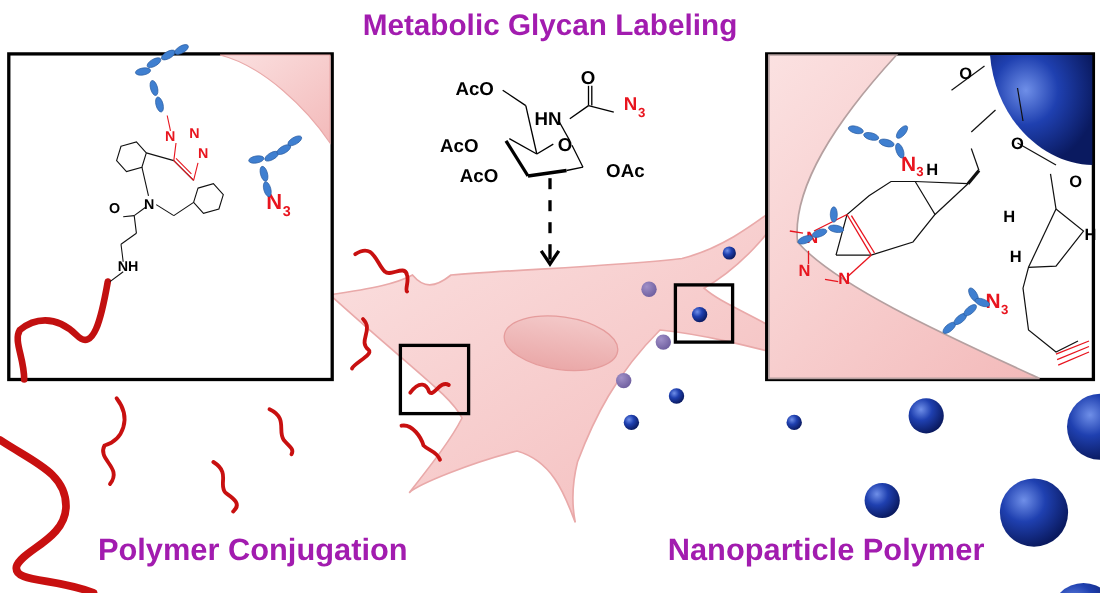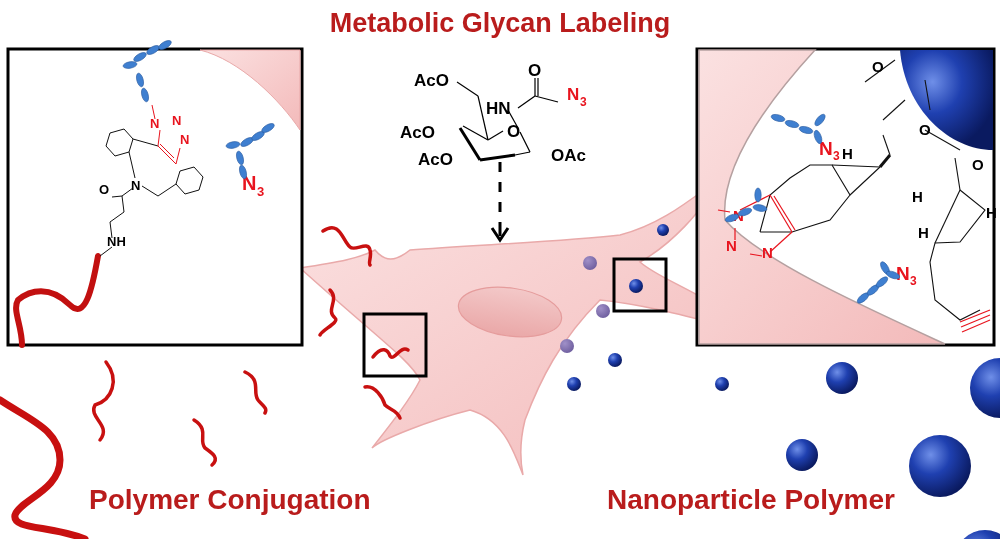--- a/index.html
+++ b/index.html
@@ -1,17 +1,17 @@
 <!DOCTYPE html>
 <html><head>
 <meta charset="utf-8">
 <style>
   html, body { margin:0; padding:0; background:#ffffff; }
   body { width:1000px; height:539px; position:relative; overflow:hidden; font-family:"Liberation Sans", sans-serif; }
-  .lbl { position:absolute; font-weight:bold; color:#b91c1c; white-space:nowrap; font-family:"Liberation Sans", sans-serif; }
+  .lbl { position:absolute; font-weight:bold; color:#a21caf; white-space:nowrap; font-family:"Liberation Sans", sans-serif; }
   #title { left:0; width:1000px; top:8px; text-align:center; font-size:27px; }
   #lbl-poly { left:89px; top:484px; font-size:28px; }
   #lbl-nano { left:607px; top:484px; font-size:28px; }
   svg { position:absolute; left:0; top:0; }
   .chem { font-family:"Liberation Sans", sans-serif; font-weight:bold; }
 </style>
 </head>
 <body>
 
 <svg width="1000" height="539" viewBox="0 0 1000 539">

